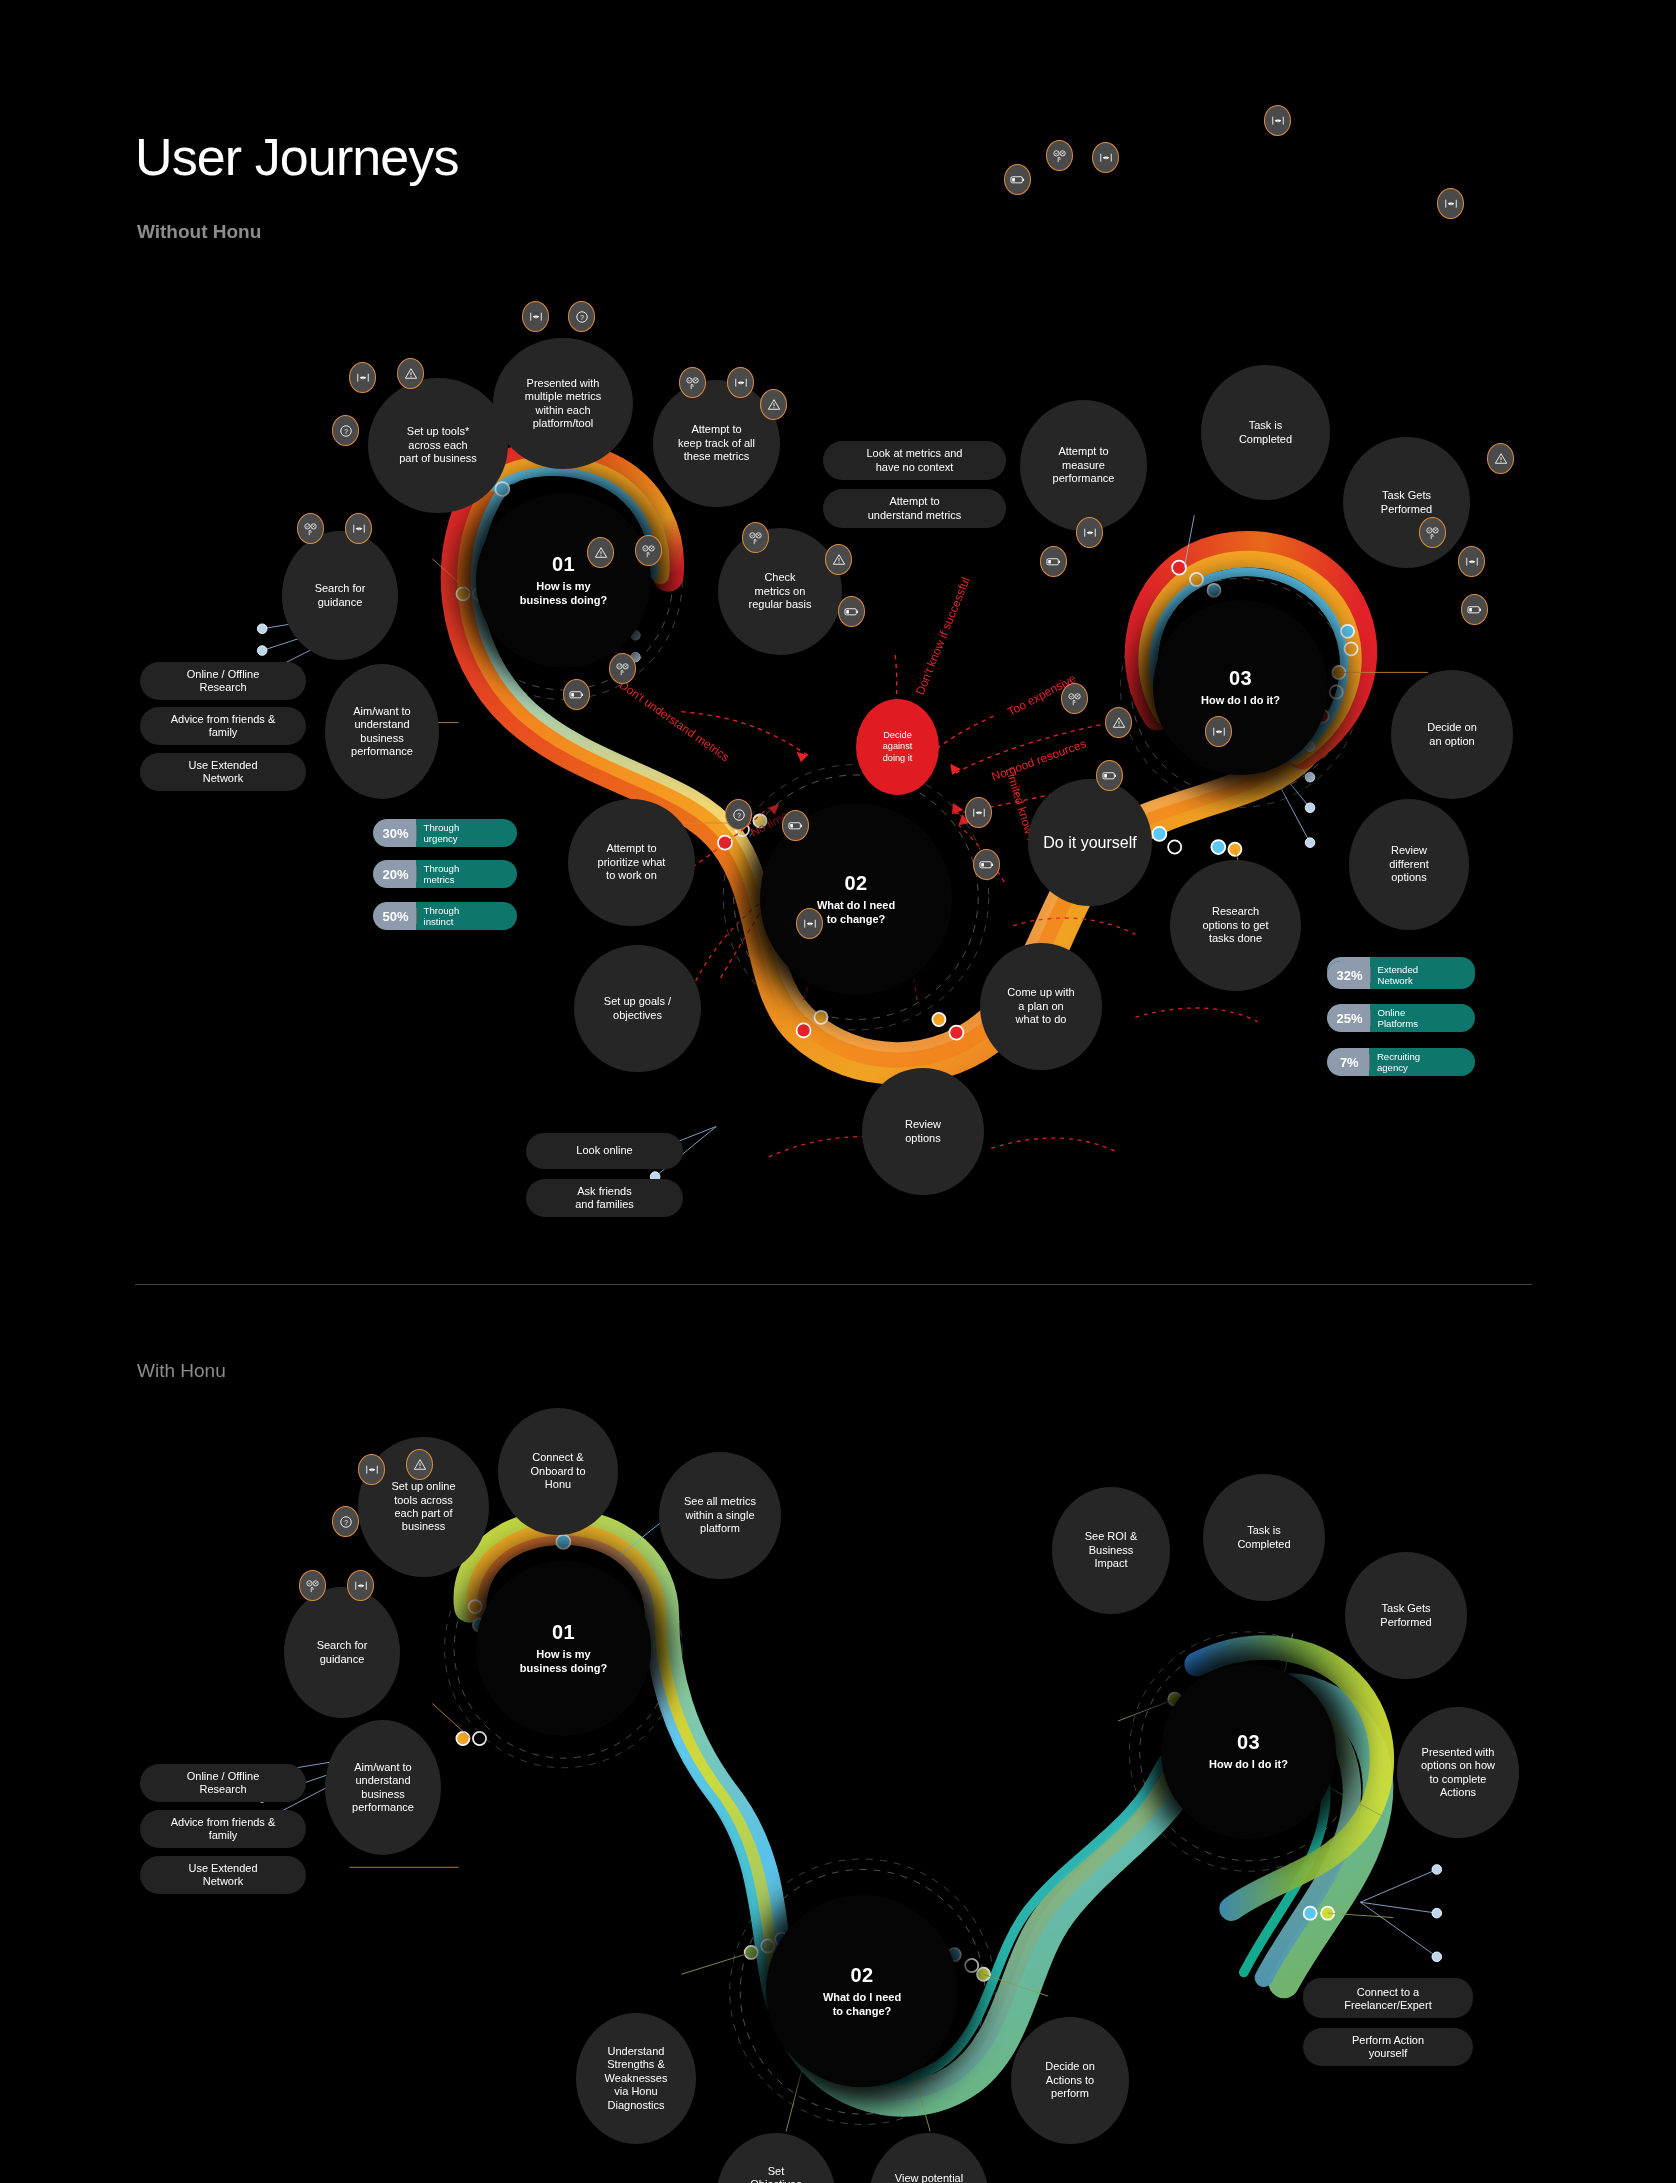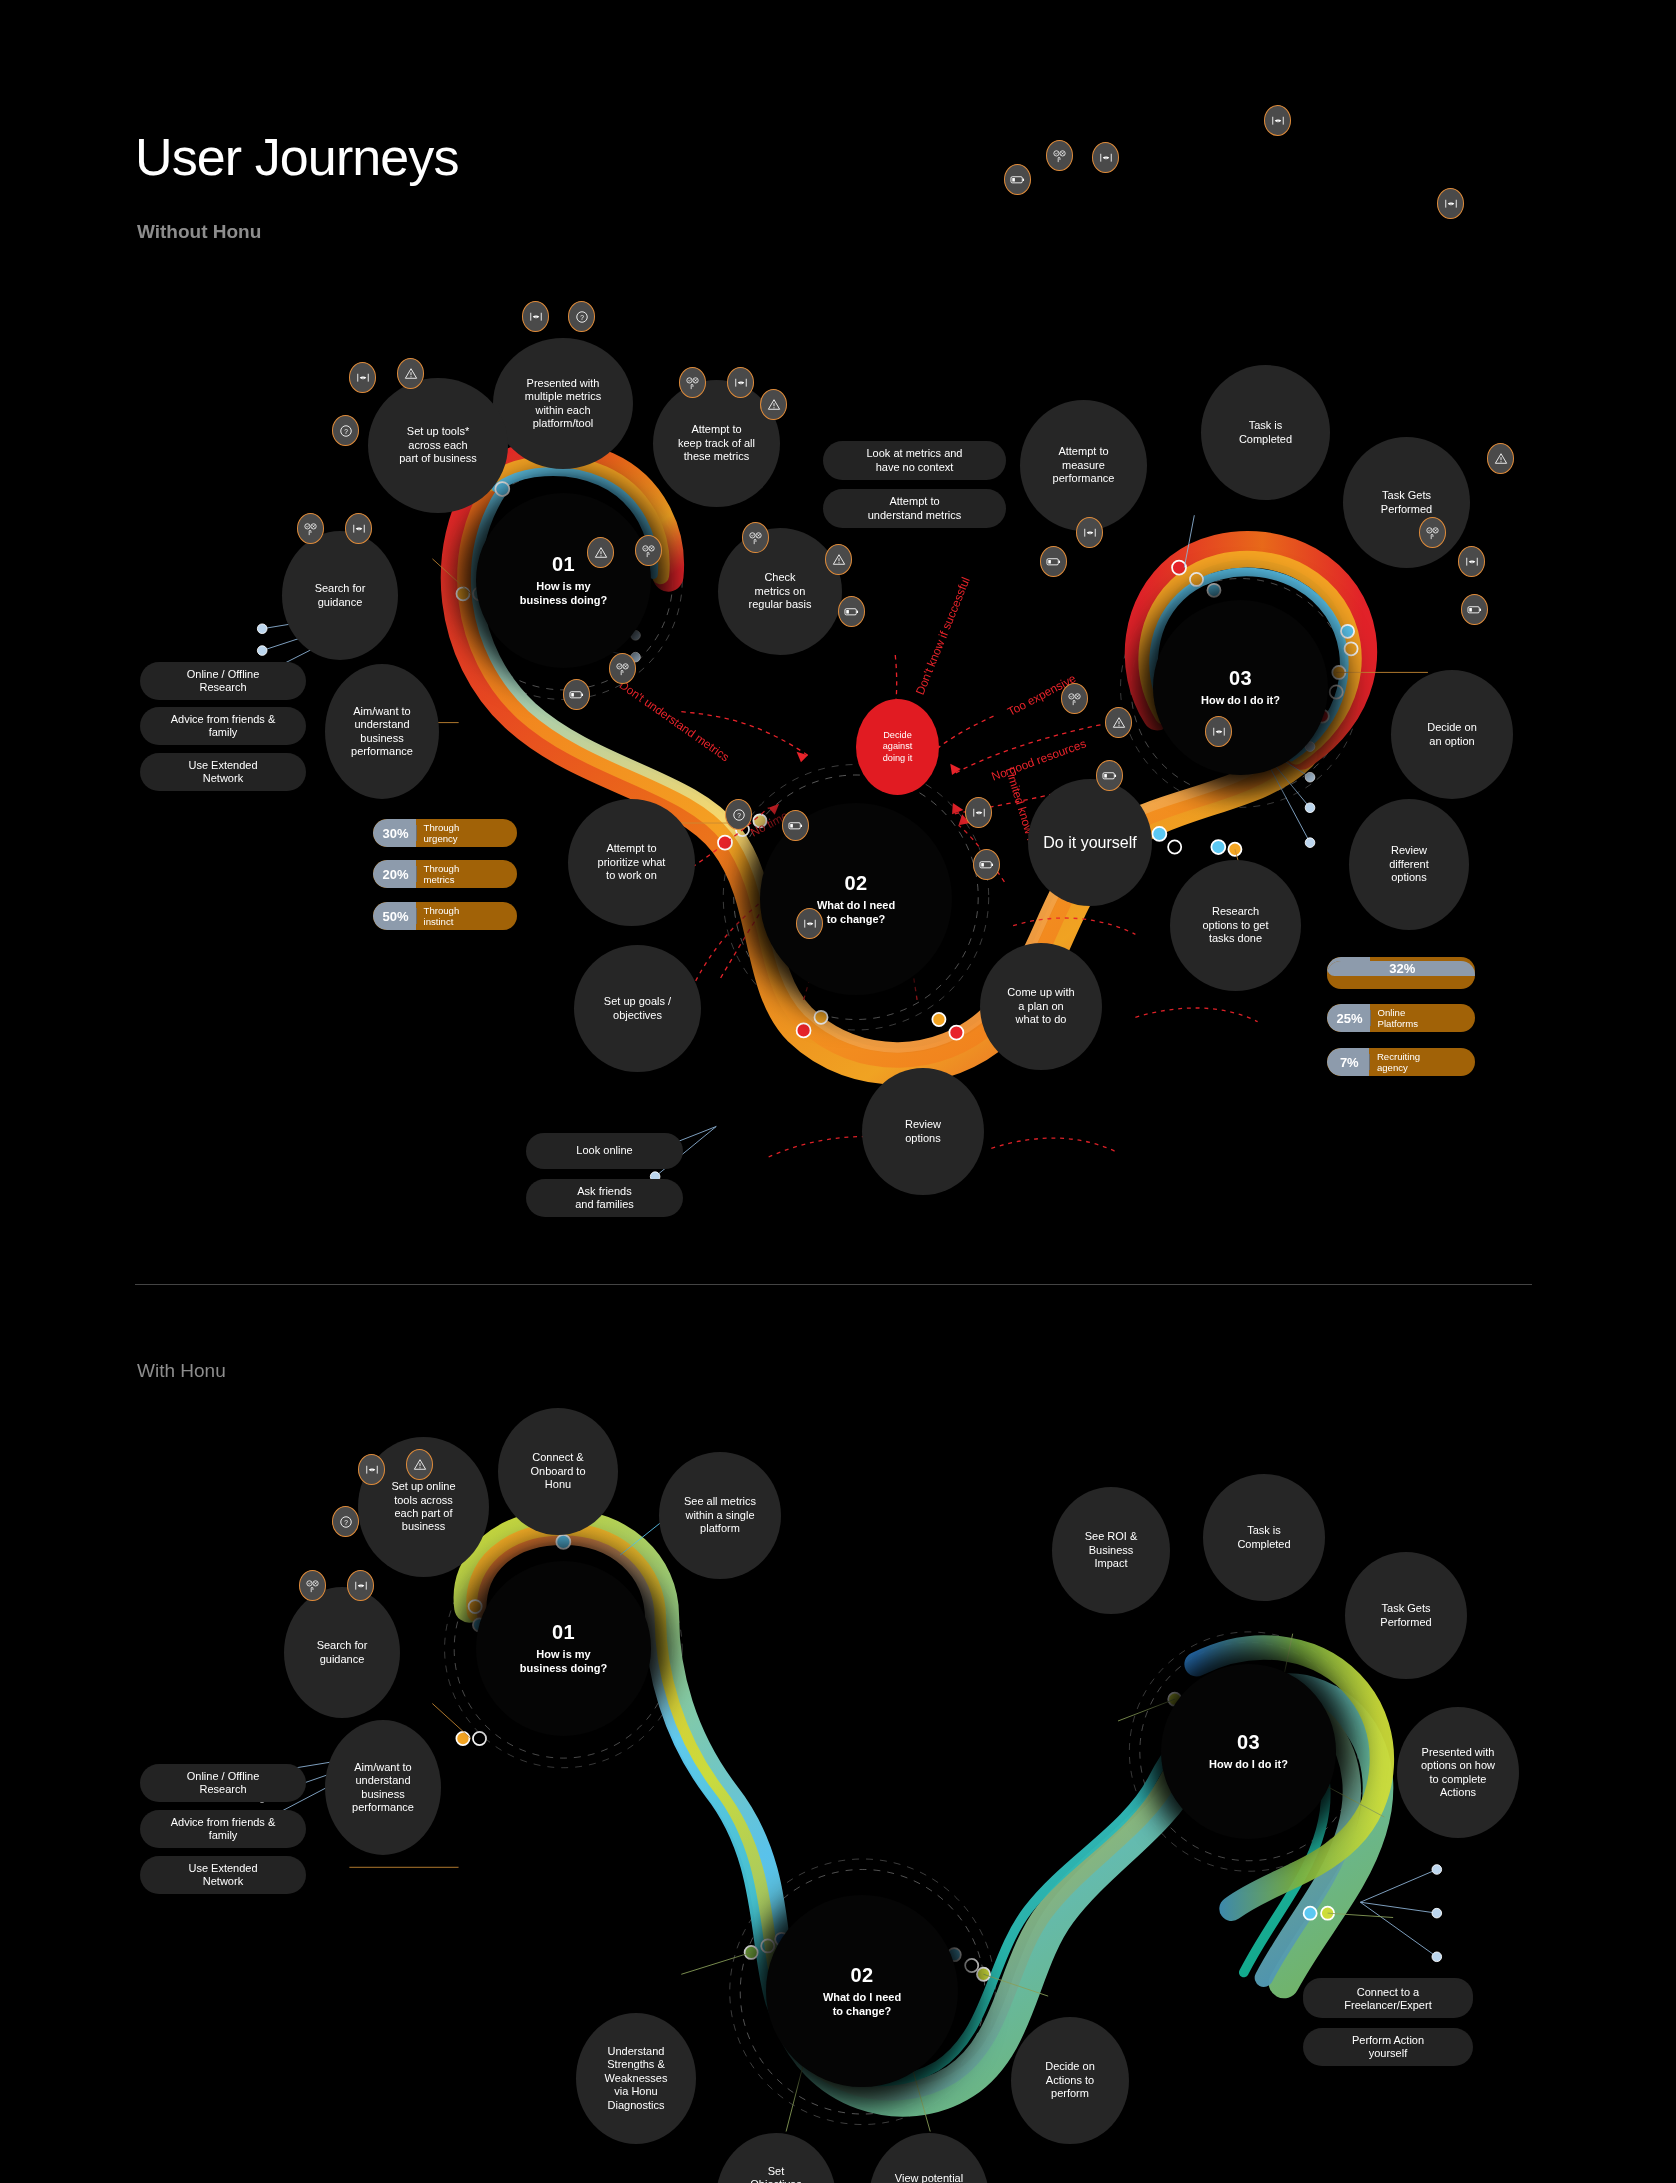--- a/index.html
+++ b/index.html
@@ -86,21 +86,21 @@
     border: 0.9px solid #e08c3a;
     border-radius: 50%;
     display: flex; align-items: center; justify-content: center;
   }
   .badge svg { display: block; }
 
   
   .stat {
     position: absolute;
     display: flex; align-items: stretch;
-    background: #a16207;
+    background: #0f766e;
     border-radius: 44px;
     overflow: hidden;
     height: 28px;
   }
   .stat .val {
     background: #8d9bac;
     color: #fff;
     font-weight: 700;
     font-size: 13px;
     display: flex; align-items: center; justify-content: center;
@@ -730,21 +730,21 @@
     <div class="lbl">Through
 instinct</div>
   </div>
 
   <div class="stat" style="left:1327px;top:957px;width:148px;">
     <div class="val">36%</div>
     <div class="sep"></div>
     <div class="lbl">Friends
 &amp; Family</div>
   </div>
-  <div class="stat" style="left:1327px;top:961px;width:148px;flex-direction:column;">
+  <div class="stat" style="left:1327px;top:961px;width:148px;">
     <div class="val">32%</div>
     <div class="sep"></div>
     <div class="lbl">Extended
 Network</div>
   </div>
   <div class="stat" style="left:1327px;top:1004px;width:148px;">
     <div class="val">25%</div>
     <div class="sep"></div>
     <div class="lbl">Online
 Platforms</div>

